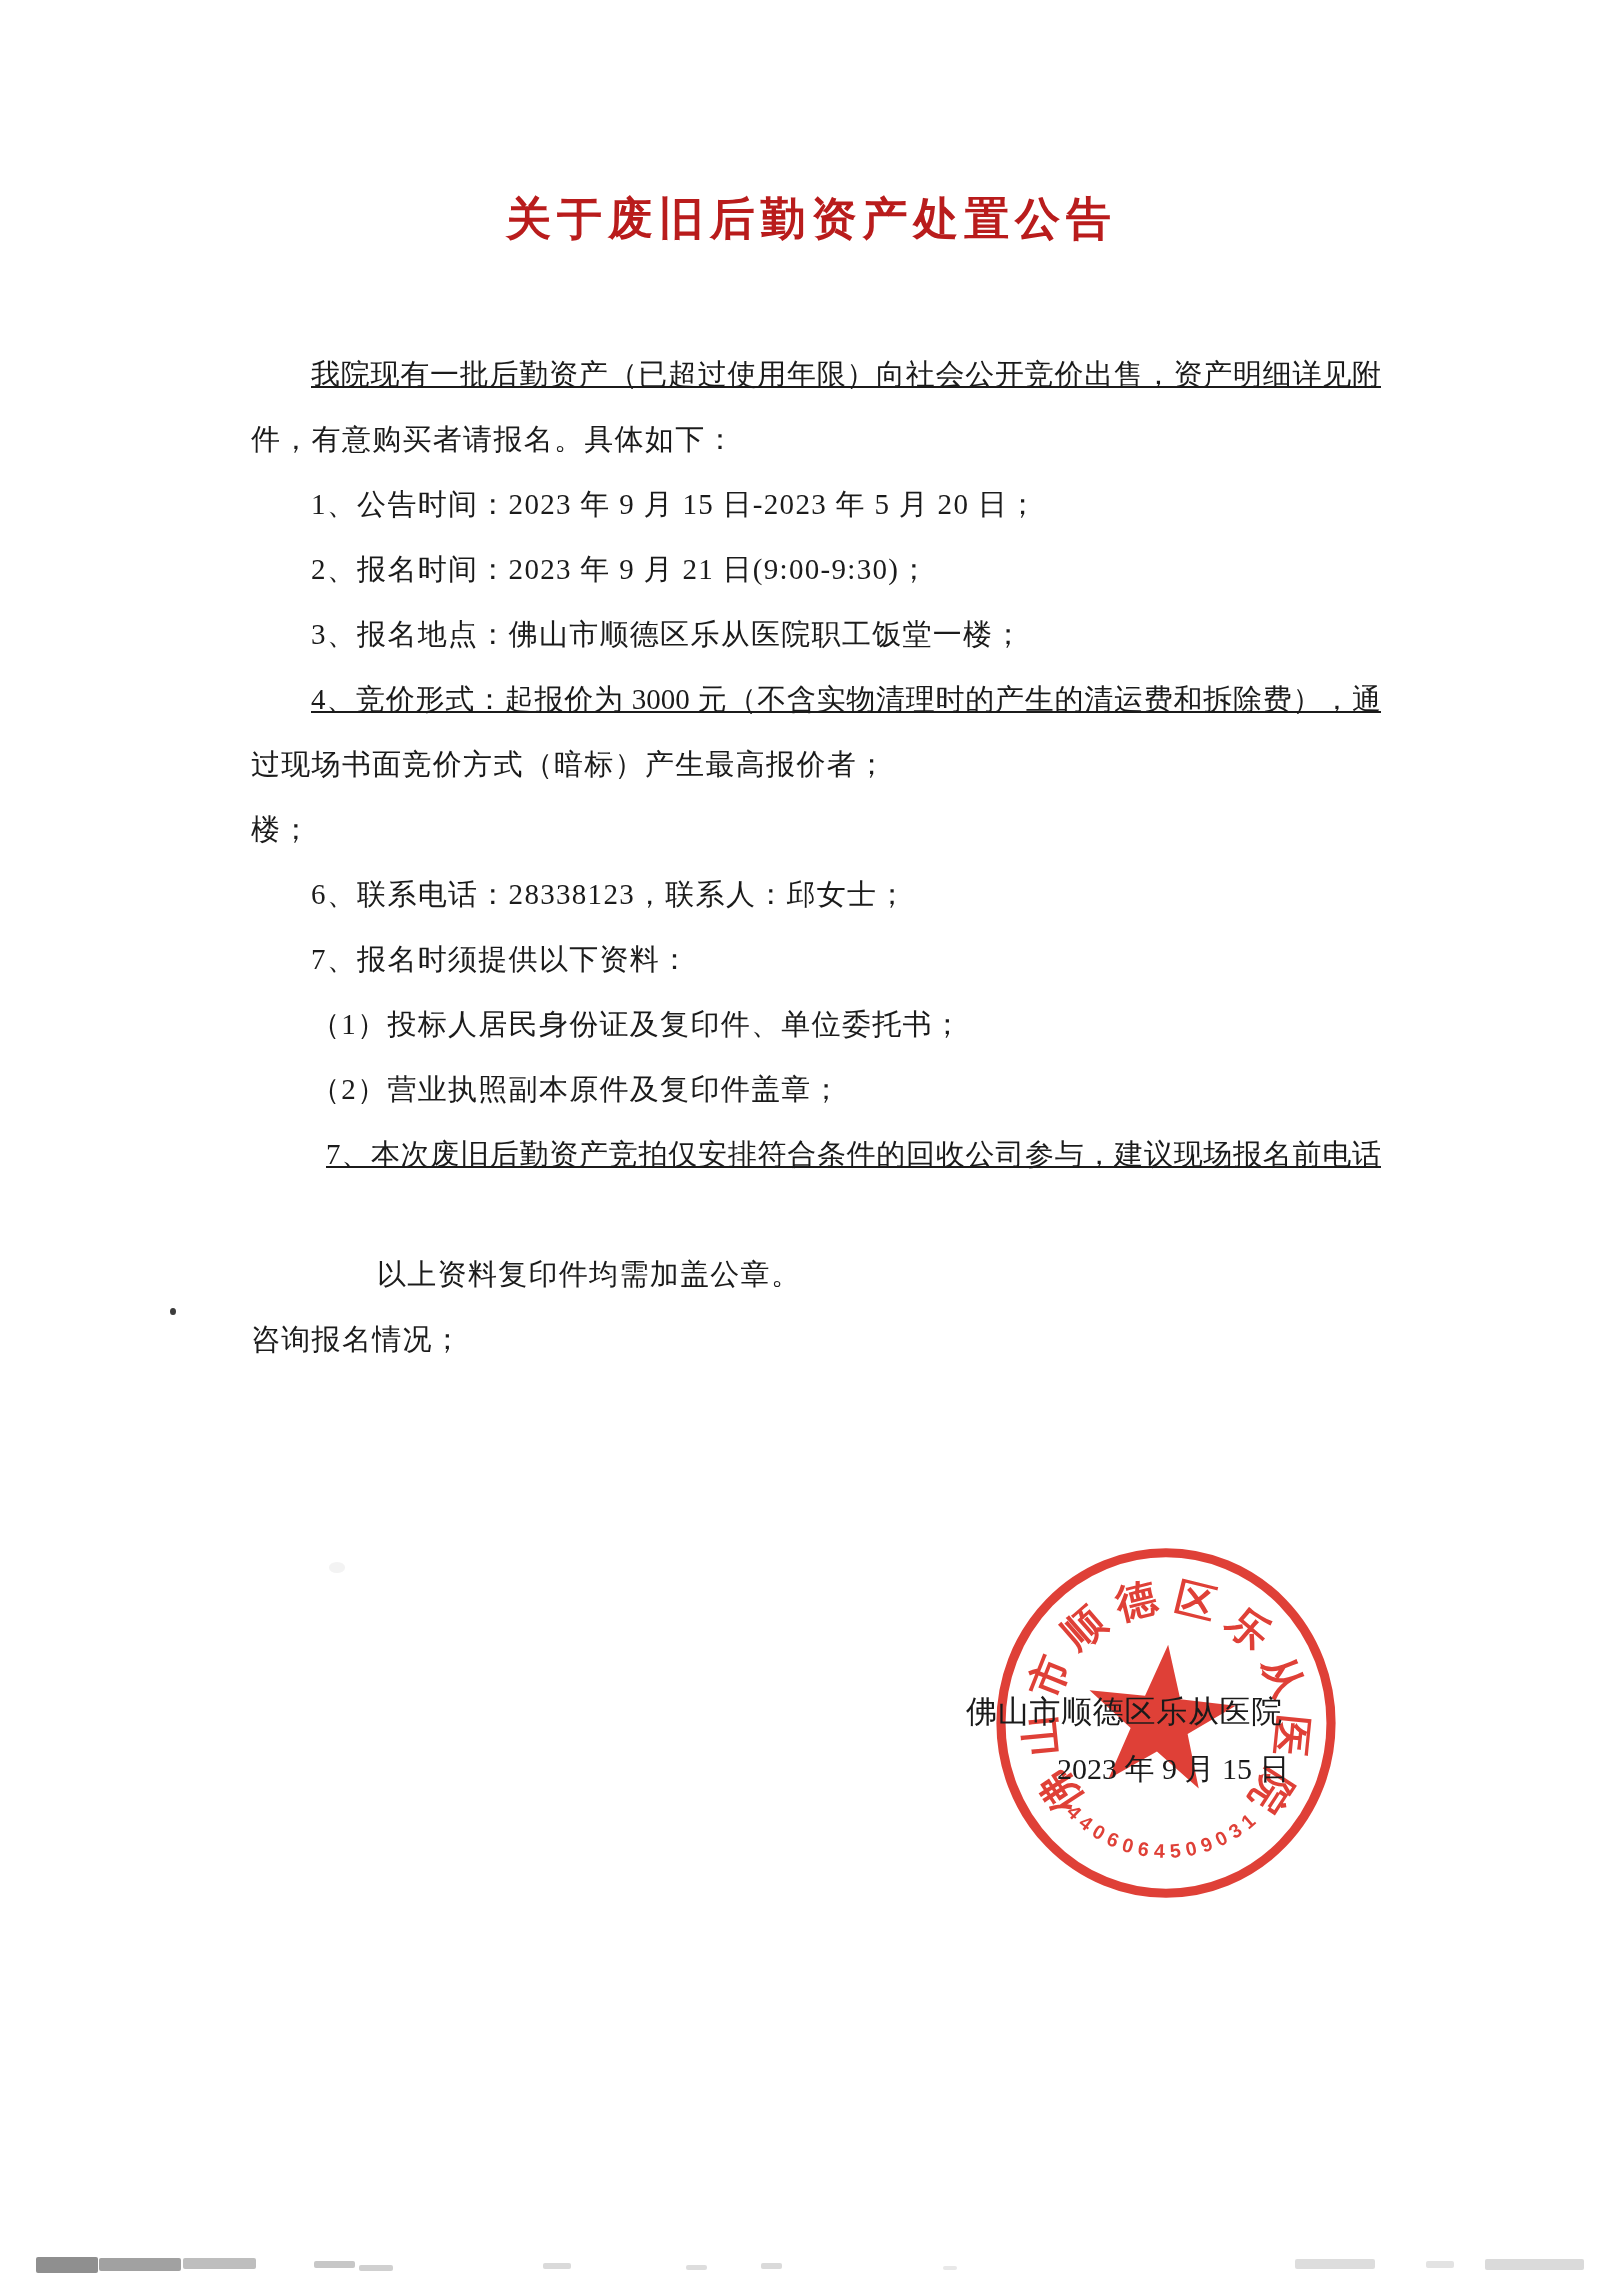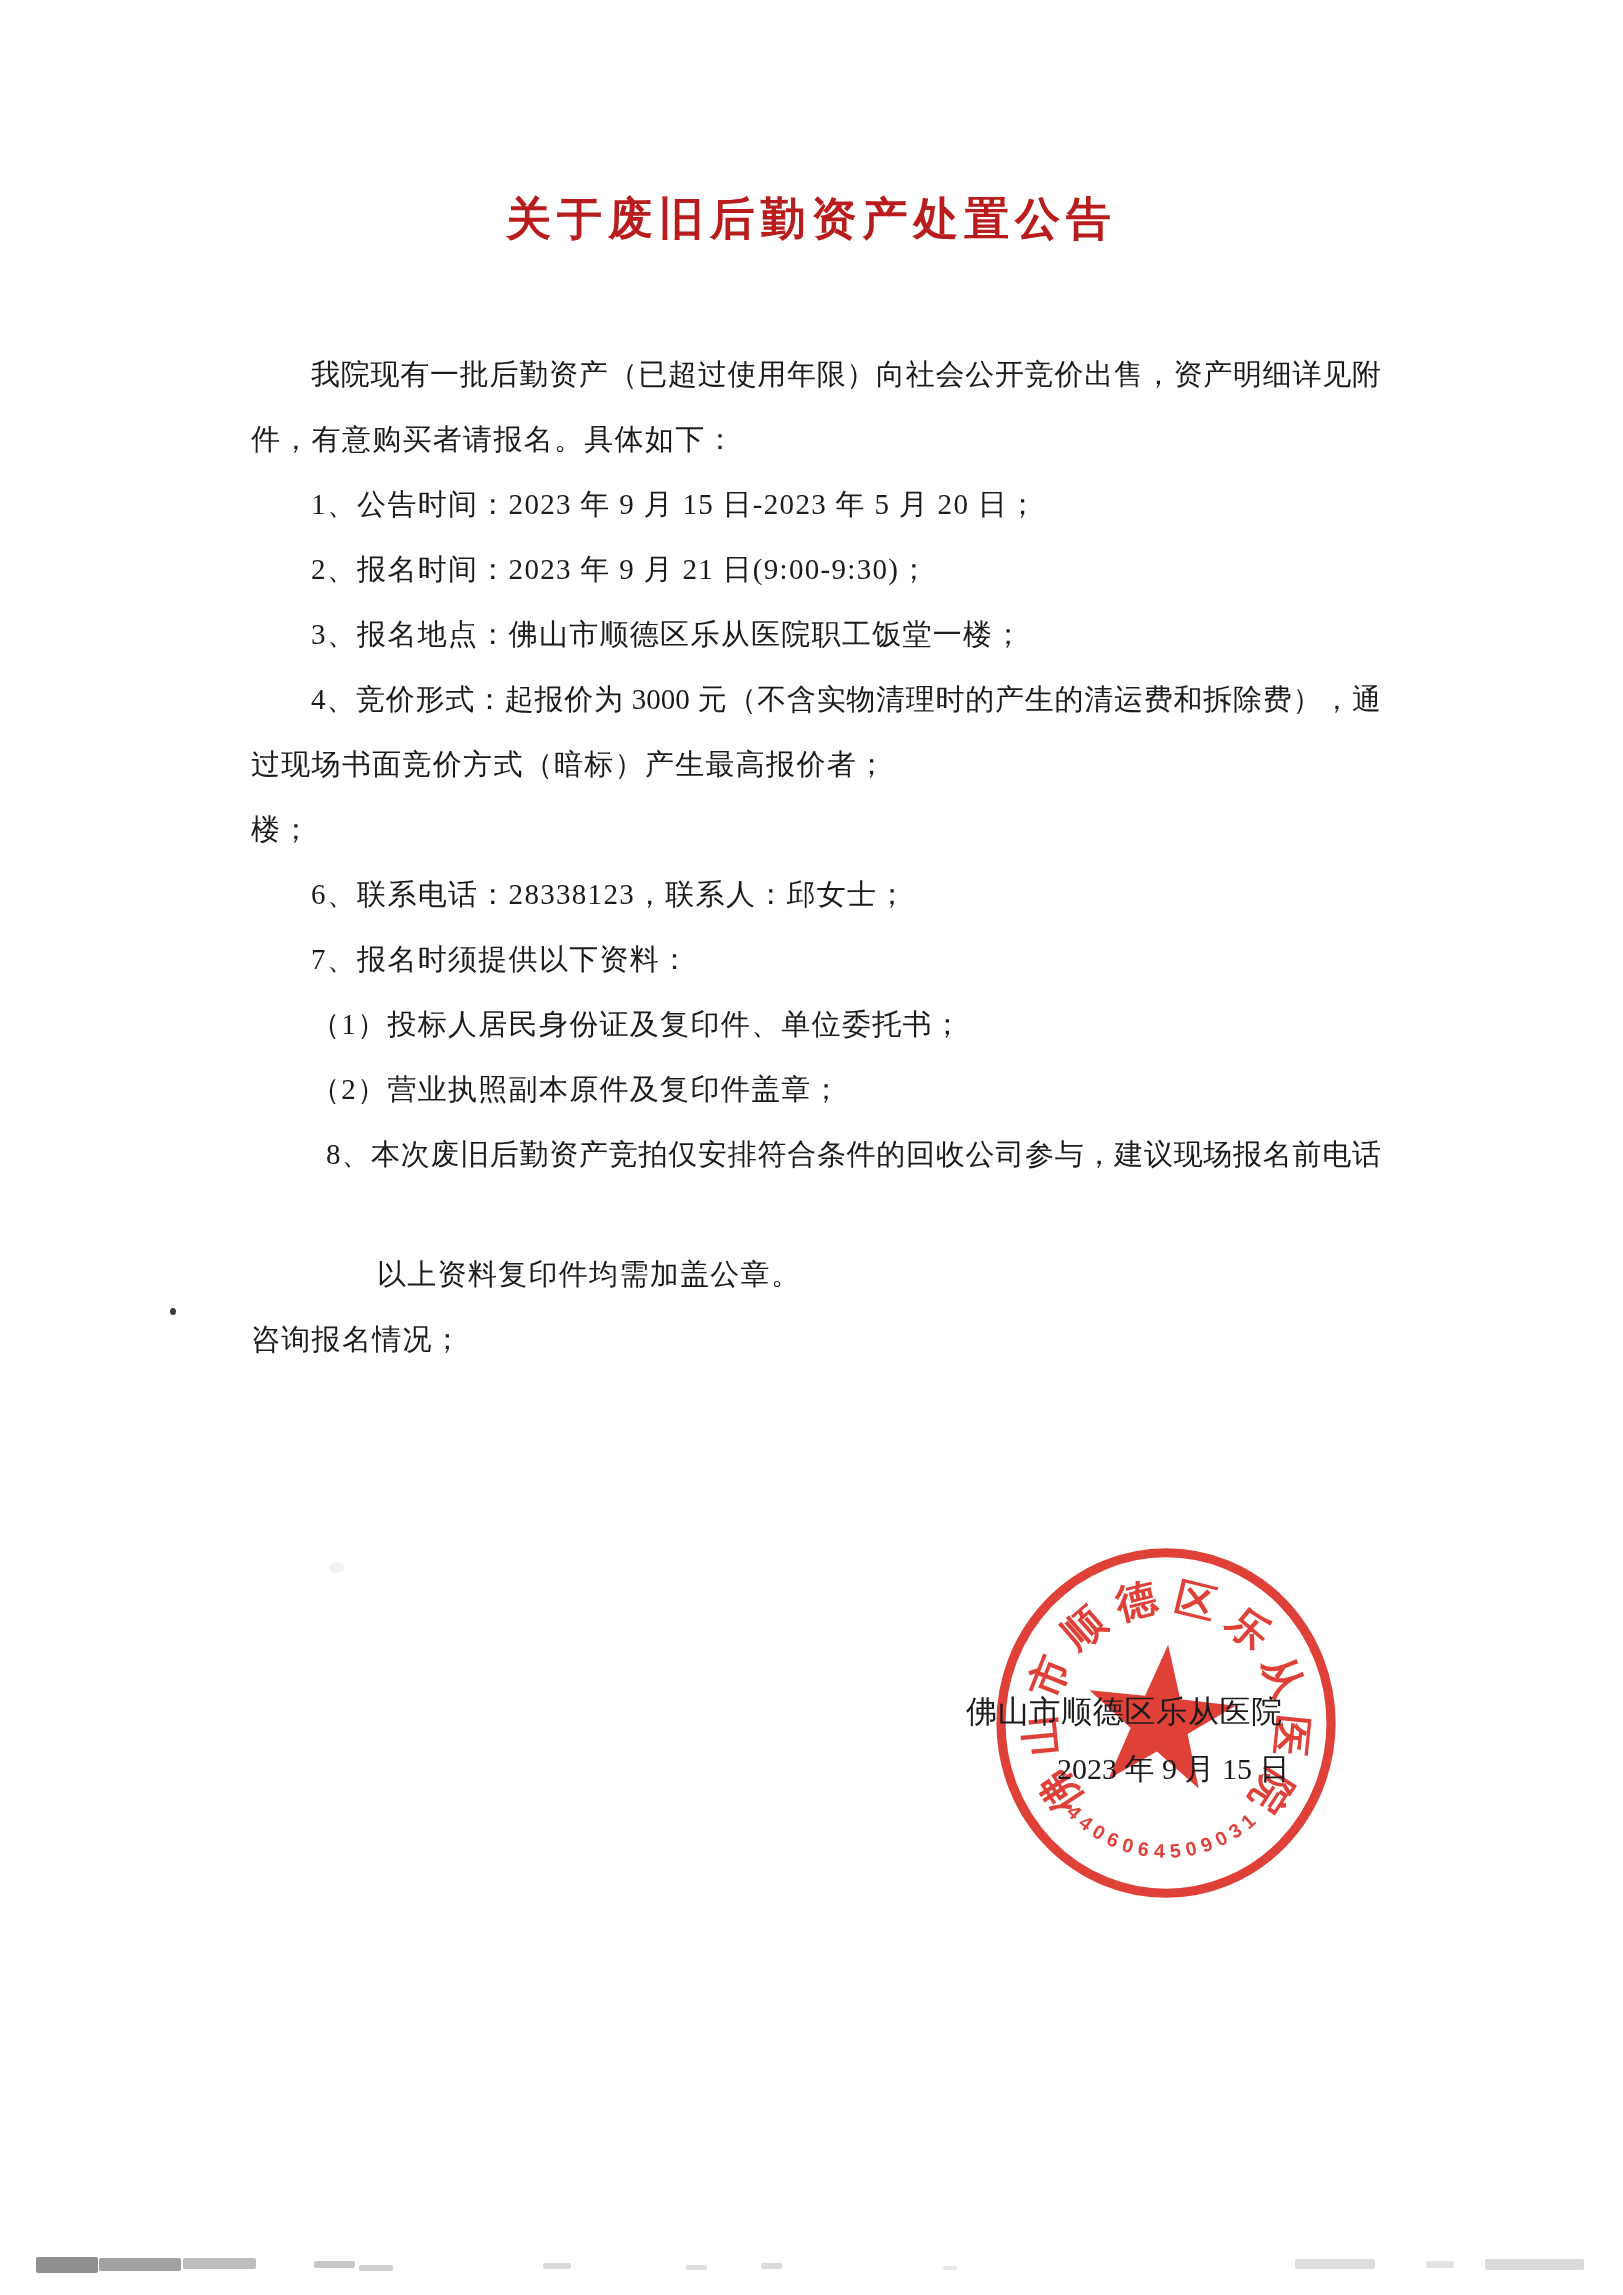--- a/index.html
+++ b/index.html
@@ -41,20 +41,21 @@
     white-space:nowrap;
     color:#1b1b1b;
   }
   .line.indent{padding-left:60px;}
   .line.indent8{padding-left:75px;}
   .line.justify{
     white-space:normal;
     letter-spacing:0;
     text-align:justify;
     text-align-last:justify;
+    text-decoration:underline;
   }
   .line.final{
     margin-top:55px;
     padding-left:126px;
   }
 
   
   .sig-org{
     position:absolute;
     left:966px;top:1695px;
@@ -115,21 +116,21 @@
       <div class="line indent">1、公告时间：2023 年 9 月 15 日-2023 年 5 月 20 日；</div>
       <div class="line indent">2、报名时间：2023 年 9 月 21 日(9:00-9:30)；</div>
       <div class="line indent">3、报名地点：佛山市顺德区乐从医院职工饭堂一楼；</div>
       <div class="line indent justify">4、竞价形式：起报价为 3000 元（不含实物清理时的产生的清运费和拆除费），通</div>
       <div class="line">过现场书面竞价方式（暗标）产生最高报价者；</div>
       <div class="line">楼；</div>
       <div class="line indent">6、联系电话：28338123，联系人：邱女士；</div>
       <div class="line indent">7、报名时须提供以下资料：</div>
       <div class="line indent">（1）投标人居民身份证及复印件、单位委托书；</div>
       <div class="line indent">（2）营业执照副本原件及复印件盖章；</div>
-      <div class="line indent8 justify">8、本次废旧后勤资产竞拍仅安排符合条件的回收公司参与，建议现场报名前电话</div>
+      <div class="line indent8 justify">7、本次废旧后勤资产竞拍仅安排符合条件的回收公司参与，建议现场报名前电话</div>
       <div class="line final">以上资料复印件均需加盖公章。</div>
       <div class="line">咨询报名情况；</div>
     </section>
 
   <svg class="seal-svg" viewBox="0 0 620 620" aria-hidden="true">
     <g id="seal-group">
       <ellipse class="seal-ring" id="seal-ring" cx="310" cy="310" rx="252" ry="260" style="stroke: rgb(221, 49, 39);"></ellipse>
       <polygon id="seal-star" points="313.3,190.6 331.8,273.8 416.4,283.5 343.0,326.7 360.0,410.2 296.2,353.7 222.0,395.7 256.0,317.6 193.2,260.0 278.0,268.2" fill="#dd3127"></polygon>
       <g id="seal-arc">
           <text x="148.1" y="437.1" transform="rotate(-123.0 148.1 415.1)" class="seal-char" fill="#dd3127">佛</text>

